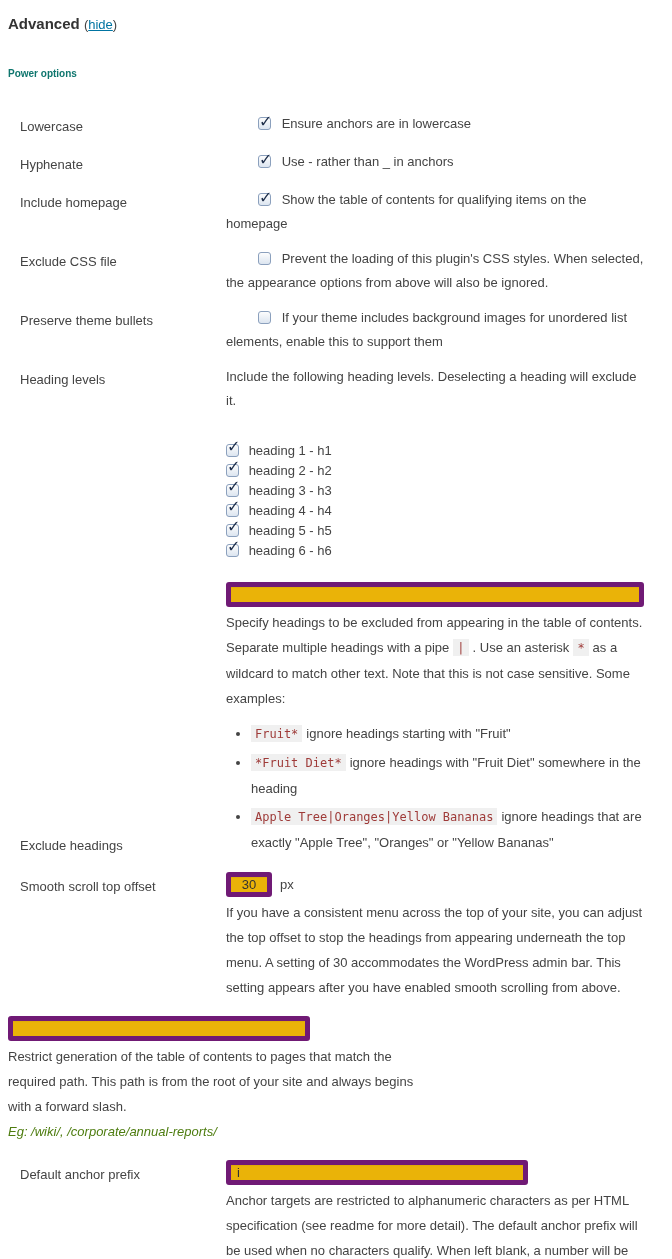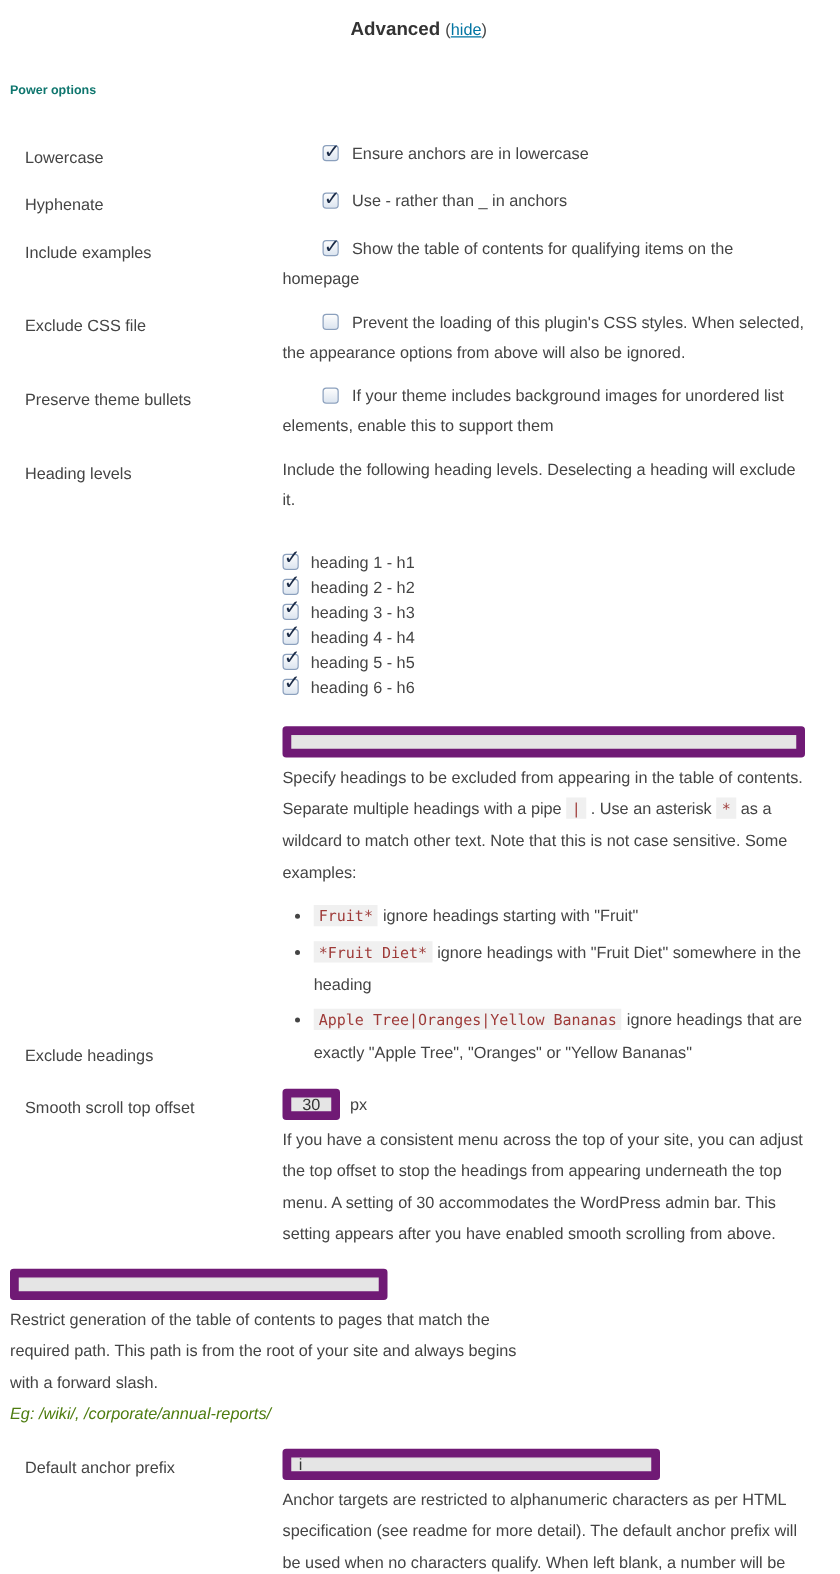--- a/index.html
+++ b/index.html
@@ -9,21 +9,21 @@
     font-family: "Liberation Sans", sans-serif;
     font-size: 13px;
     color: #444;
   }
   .wrap { padding: 8px 10px 16px 8px; }
 
   a.hide-link { color: #0074a2; text-decoration: underline; cursor: pointer; }
 
   .h-advanced {
     font-size: 15px; font-weight: bold; color: #333;
-    margin: 6px 0 0 0; line-height: 20px; text-align: center;
+    margin: 6px 0 0 0; line-height: 20px;
   }
   .h-advanced .paren { font-size: 13px; font-weight: normal; color: #444; }
 
   .h-sub {
     font-size: 10px; font-weight: bold; color: #0f766e;
     margin: 31px 0 0 0; line-height: 16px;
   }
 
   .rows { margin-top: 30px; }
   .row { display: flex; margin-bottom: 11px; }
@@ -50,24 +50,24 @@
   }
   .cb-line { cursor: pointer; padding-left: 32px; }
   .cb-text { margin-left: 7px; }
 
   .hl-intro { line-height: 24px; }
   .hl-list { margin-top: 28px; margin-bottom: 10px; }
   .hl-item { line-height: 20px; height: 20px; cursor: pointer; }
   .hl-item .cb-text { margin-left: 6px; }
 
   .text-input {
-    height: 25px; border: 7px solid #701a75; border-radius: 3px;
+    height: 25px; border: 5px solid #701a75; border-radius: 3px;
     padding: 2px 6px; font-size: 13px; color: #333;
     font-family: "Liberation Sans", sans-serif;
-    outline: none; background: #e5e5e5;
+    outline: none; background: #eab308;
     box-shadow: inset 0 1px 1px rgba(0,0,0,0.04);
   }
   .input-wide  { width: 418px; }
   .input-med   { width: 302px; }
   .input-small { width: 46px; text-align: center; }
   .unit { margin-left: 8px; }
 
   .desc { line-height: 25px; margin-top: 3px; }
   code {
     font-family: "DejaVu Sans Mono", monospace;
@@ -113,21 +113,21 @@
       <div class="row-label">Hyphenate</div>
       <div class="row-content">
         <label class="cb-line">
           <span class="cb checked"></span>
           <span class="cb-text">Use - rather than _ in anchors</span>
         </label>
       </div>
     </div>
 
     <div class="row">
-      <div class="row-label">Include examples</div>
+      <div class="row-label">Include homepage</div>
       <div class="row-content">
         <label class="cb-line">
           <span class="cb checked"></span>
           <span class="cb-text">Show the table of contents for qualifying items on the homepage</span>
         </label>
       </div>
     </div>
 
     <div class="row">
       <div class="row-label">Exclude CSS file</div>

